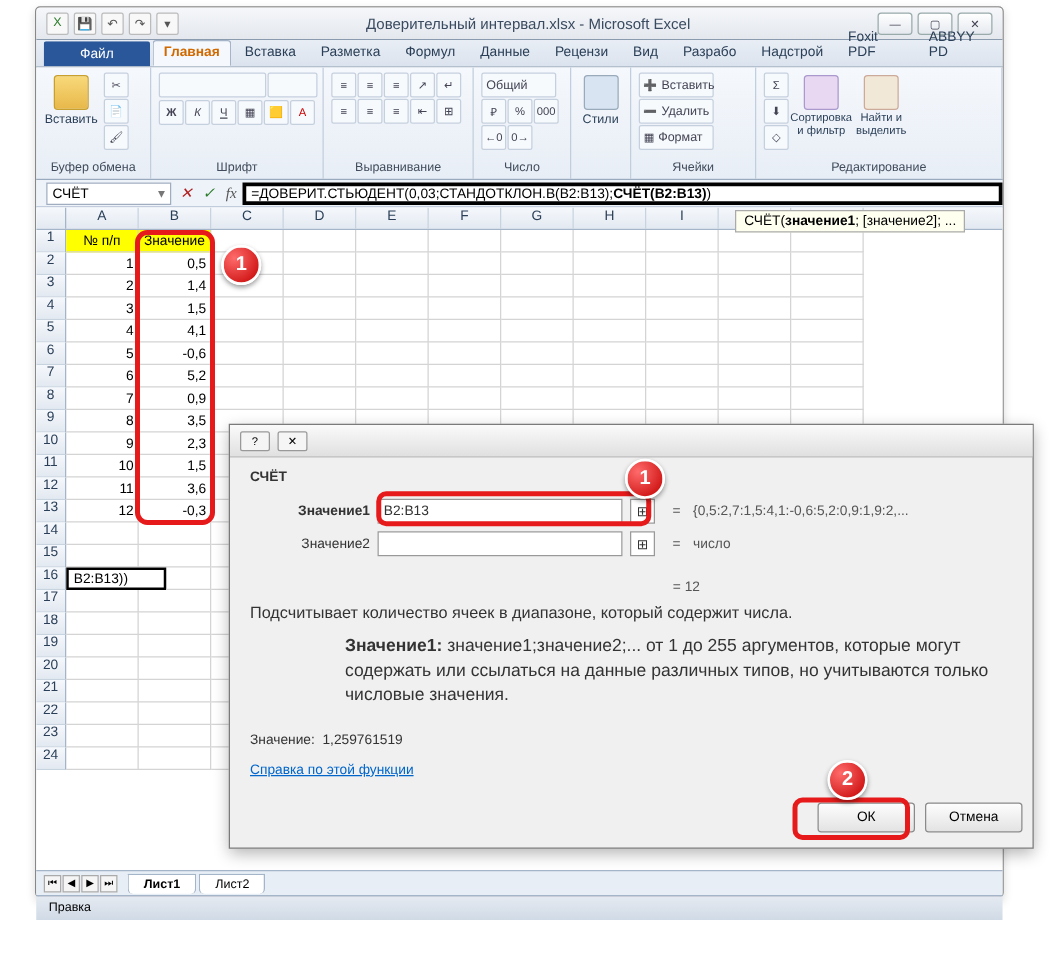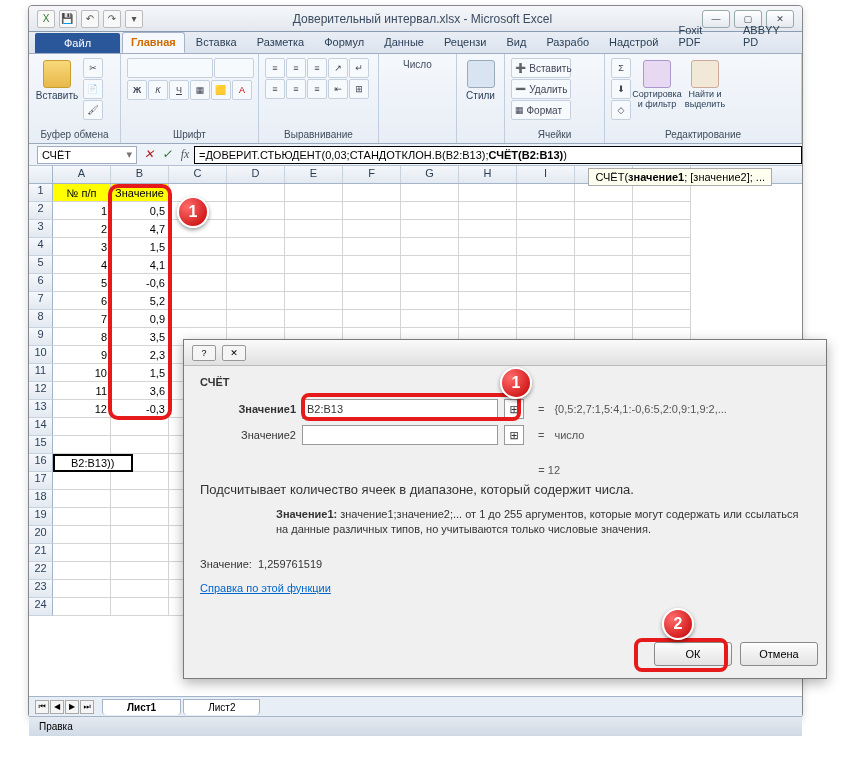--- a/index.html
+++ b/index.html
@@ -32,21 +32,21 @@
 .mini.wide { width: 60px; justify-content: flex-start; padding: 0 3px; gap: 3px; }
 .mini span.t { font-size: 10px; }
 
 
 .fbar { height: 22px; display: flex; align-items: center; border-bottom: 1px solid #b2c0d2; background: #eef3f9; }
 .namebox { width: 100px; height: 18px; border: 1px solid #a0adc0; background: #fff; margin: 0 3px 0 8px; display: flex; align-items: center; padding: 0 4px; font-size: 11px; }
 .namebox .arrow { margin-left: auto; color: #777; }
 .fx-btn { width: 16px; height: 16px; display: flex; align-items: center; justify-content: center; color: #555; margin: 0 1px; font-style: italic; font-family: serif; font-size: 12px; }
 .fx-green { color: #2b7d2b; }
 .fx-red { color: #b02020; }
-.formula-input { flex: 1; height: 18px; border: 1px solid #000000; background: #fff; padding: 0 4px; font-size: 11px; display: flex; align-items: center; }
+.formula-input { flex: 1; height: 18px; border: 3px solid #000000; background: #fff; padding: 0 4px; font-size: 11px; display: flex; align-items: center; }
 .formula-input b { font-weight: bold; }
 
 
 .tooltip { position: absolute; top: 2px; right: 30px; background: #fffff0; border: 1px solid #aaa; padding: 2px 6px; font-size: 11px; z-index: 5; }
 .tooltip b { font-weight: bold; }
 
 
 .grid-area { position: relative; height: 530px; overflow: hidden; background: #fff; }
 .col-hdrs { display: flex; height: 18px; background: linear-gradient(#f5f8fc,#e3e9f1); border-bottom: 1px solid #a5b5c9; margin-left: 0; }
 .row-hdr-corner { width: 24px; border-right: 1px solid #a5b5c9; }
@@ -56,27 +56,27 @@
 .row-hdr { width: 24px; background: linear-gradient(#f5f8fc,#e3e9f1); border-right: 1px solid #a5b5c9; border-bottom: 1px solid #c8d3e0; text-align: center; font-size: 11px; color: #2a3f57; }
 .cell { width: 58px; border-right: 1px solid #d4d4d4; border-bottom: 1px solid #d4d4d4; padding: 0 3px; font-size: 11px; text-align: right; display: flex; align-items: center; justify-content: flex-end; }
 .cell.hdr { background: #ffff00; text-align: center; justify-content: center; }
 .cell.left { justify-content: flex-start; text-align: left; }
 
 
 .red-box-b { position: absolute; left: 79px; top: 18px; width: 64px; height: 236px; border: 4px solid #e61a1a; border-radius: 10px; pointer-events: none; z-index: 3; }
 .red-badge { position: absolute; width: 32px; height: 32px; border-radius: 50%; background: radial-gradient(circle at 30% 30%,#ff6b6b,#c40000); border: 2px solid #fff; box-shadow: 0 2px 4px rgba(0,0,0,0.4); color: #fff; font-weight: bold; font-size: 16px; display: flex; align-items: center; justify-content: center; z-index: 10; }
 
 
-.cell.editing { border: 2px solid #000; background: #fff; justify-content: flex-start; padding: 0 16px; }
+.cell.editing { border: 2px solid #000; background: #fff; justify-content: flex-start; padding: 0 4px; }
 
 
 .sheet-tabs { height: 20px; background: #e8eef5; border-top: 1px solid #a5b5c9; display: flex; align-items: center; padding: 0 6px; gap: 2px; }
 .sh-nav { display: flex; gap: 1px; margin-right: 6px; }
 .sh-nav-btn { width: 14px; height: 14px; border: 1px solid #aaa; background: #f5f5f5; font-size: 8px; display: flex; align-items: center; justify-content: center; }
-.sh-tab { padding: 2px 24px; background: #fff; border: 1px solid #a5b5c9; border-bottom: none; font-size: 10px; border-radius: 0 0 4px 4px; }
+.sh-tab { padding: 2px 12px; background: #fff; border: 1px solid #a5b5c9; border-bottom: none; font-size: 10px; border-radius: 0 0 4px 4px; }
 .sh-tab.active { font-weight: bold; }
 
 
 .status { height: 20px; background: linear-gradient(#e5eaf1,#d0dae6); border-top: 1px solid #a5b5c9; display: flex; align-items: center; padding: 0 10px; font-size: 10px; gap: 10px; }
 
 
 .dialog { position: absolute; left: 183px; top: 339px; width: 644px; height: 340px; background: #f0f0f0; border: 1px solid #7a7a7a; box-shadow: 0 4px 12px rgba(0,0,0,0.3); z-index: 20; }
 .dlg-title { height: 26px; background: linear-gradient(#fafafa,#e0e0e0); border-bottom: 1px solid #bbb; display: flex; align-items: center; padding: 0 8px; font-size: 12px; }
 .dlg-title-txt { flex: 1; }
 .dlg-ctrls { display: flex; gap: 6px; }
@@ -86,21 +86,21 @@
 .arg-rows { margin: 6px 0 16px; }
 .arg-row { display: flex; align-items: center; height: 26px; gap: 6px; }
 .arg-label { width: 96px; text-align: right; font-size: 11px; }
 .arg-label.bold { font-weight: bold; }
 .arg-input { width: 196px; height: 20px; border: 1px solid #999; background: #fff; padding: 0 4px; display: flex; align-items: center; font-size: 11px; }
 .arg-pick { width: 20px; height: 20px; border: 1px solid #999; background: #fff; display: flex; align-items: center; justify-content: center; }
 .arg-eq { margin-left: 8px; color: #555; }
 .arg-res { margin-left: 4px; color: #555; font-size: 11px; }
 .result-row { text-align: right; color: #555; margin-bottom: 6px; padding-right: 250px; }
 .desc { margin: 4px 0 10px; color: #333; font-size: 13px; }
-.arg-desc { margin-left: 76px; font-size: 11px; line-height: 1.4; margin-bottom: 20px; }
+.arg-desc { margin-left: 76px; font-size: 14px; line-height: 1.4; margin-bottom: 20px; }
 .arg-desc b { font-weight: bold; }
 .value-line { margin-bottom: 12px; }
 .help-link { color: #0066cc; text-decoration: underline; font-size: 11px; }
 .dlg-btns { position: absolute; right: 8px; bottom: 12px; display: flex; gap: 8px; }
 .dlg-btn { width: 78px; height: 24px; border: 1px solid #8a8a8a; background: linear-gradient(#fdfdfd,#e3e3e3); border-radius: 3px; display: flex; align-items: center; justify-content: center; font-size: 11px; }
 
 
 .red-box-input { position: absolute; border: 4px solid #e61a1a; border-radius: 8px; pointer-events: none; }
 </style>
 </head>
@@ -196,20 +196,36 @@
               <div class="mini">≡</div>
               <div class="mini">≡</div>
               <div class="mini">⇤</div>
               <div class="mini">⊞</div>
             </div>
       </div>
         </div>
       <div class="rgroup-title">Выравнивание</div>
     </div>
     <div class="rgroup" style="width:78px">
+      <div class="rgroup-content">
+          <div class="stack">
+        <div class="mini wide">
+              <span class="t">Общий</span>
+            </div>
+        <div class="mini-row">
+              <div class="mini">₽</div>
+              <div class="mini">%</div>
+              <div class="mini">000</div>
+            </div>
+        <div class="mini-row">
+              <div class="mini">←0</div>
+              <div class="mini">0→</div>
+            </div>
+      </div>
+        </div>
       <div class="rgroup-title">Число</div>
     </div>
     <div class="rgroup" style="width:48px">
       <div class="rgroup-content">
           <div class="big-btn">
             <div class="big-ico" style="background:#d8e4f2;border:1px solid #9ab"></div>
             <div class="btn-label">Стили</div>
           </div>
         </div>
     </div>
@@ -310,21 +326,21 @@
           <div class="cell"></div>
           <div class="cell"></div>
           <div class="cell"></div>
           <div class="cell"></div>
           <div class="cell"></div>
           <div class="cell"></div>
         </div>
         <div class="grow">
           <div class="row-hdr">3</div>
           <div class="cell">2</div>
-          <div class="cell">4,7</div>
+          <div class="cell">1,4</div>
           <div class="cell"></div>
           <div class="cell"></div>
           <div class="cell"></div>
           <div class="cell"></div>
           <div class="cell"></div>
           <div class="cell"></div>
           <div class="cell"></div>
           <div class="cell"></div>
           <div class="cell"></div>
         </div>

